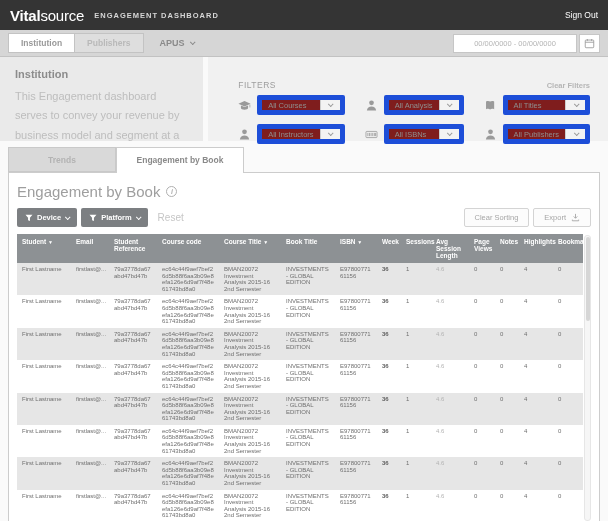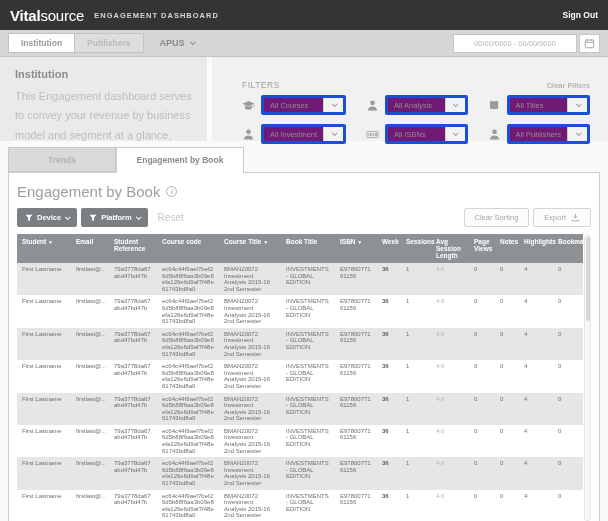--- a/index.html
+++ b/index.html
@@ -4,21 +4,21 @@
 <style>
   * { margin:0; padding:0; box-sizing:border-box; }
   html,body { width:608px; height:521px; overflow:hidden; background:#fafafa;
     font-family:"Liberation Sans", sans-serif; }
 
   
   .topbar { height:30px; background:#343434; display:flex; align-items:center; padding:0 10px; }
   .brand { color:#fff; font-size:15px; letter-spacing:-0.2px; }
   .brand .b { font-weight:bold; }
   .app-title { color:#d6d6d6; font-size:7.5px; letter-spacing:1px; margin-left:10px; font-weight:bold; }
-  .signout { margin-left:auto; color:#fff; font-size:8.5px; font-weight:bold; cursor:pointer; text-decoration:none; }
+  .signout { margin-left:auto; color:#fff; font-size:8.5px; font-weight:normal; cursor:pointer; text-decoration:none; }
 
   
   .navbar { height:27px; background:#d6d6d6; border-bottom:1px solid #c2c2c2; display:flex; align-items:center; padding:0 8px; }
   .scope-tabs { display:flex; }
   .scope-tab { font-size:8.5px; font-weight:bold; padding:4px 12px; border:1px solid #c3c3c3; background:#dedede; color:#b9b9b9; cursor:pointer; }
   .scope-tab + .scope-tab { border-left:none; }
   .scope-tab.active { background:#ffffff; color:#999999; }
   .org-select { margin-left:16px; display:flex; align-items:center; gap:5px; color:#8a8a8a; font-size:9px; font-weight:bold; cursor:pointer; }
   .chev { display:inline-block; width:4px; height:4px; border-right:1.4px solid currentColor; border-bottom:1.4px solid currentColor; transform:rotate(45deg) translateY(-1px); }
   .date-wrap { margin-left:auto; display:flex; align-items:center; }
@@ -33,21 +33,21 @@
   .inst-panel h2 { font-size:11px; color:#8c8c8c; font-weight:bold; }
   .inst-panel p { margin-top:7px; font-size:11px; line-height:1.75; color:#bdbdbd; }
   .filters-panel { flex:1; background:#f1f1f1; padding:23px 18px 7px 30px; }
   .filters-head { display:flex; align-items:center; margin-bottom:5px; }
   .filters-title { font-size:8.5px; color:#9d9d9d; letter-spacing:0.5px; }
   .clear-filters { margin-left:auto; font-size:7.5px; color:#b5b5b5; cursor:pointer;font-weight:bold; }
   .filters-grid { display:grid; grid-template-columns:repeat(3,1fr); gap:9px 20px; }
   .f-item { display:flex; align-items:center; gap:6px; }
   .f-icon { color:#9a9a9a; display:flex; }
   .f-icon svg { width:13px; height:13px; }
-  .f-select { flex:1; height:20px; background:#701a75; border:3px solid #1d4ed8; border-radius:2px; display:flex; align-items:center; cursor:pointer; overflow:hidden; }
+  .f-select { flex:1; height:20px; background:#7f1d1d; border:5px solid #1d4ed8; border-radius:2px; display:flex; align-items:center; cursor:pointer; overflow:hidden; }
   .f-value { flex:1; padding:0 6px; font-size:7.5px; color:#8e8e8e; white-space:nowrap; }
   .f-chevbtn { width:20px; align-self:stretch; border-left:1px solid #cdcdcd; background:#f3f3f3; display:flex; align-items:center; justify-content:center; color:#9a9a9a; }
 
   
   .tabstrip { display:flex; padding:0 8px; margin-top:6px; align-items:flex-end; }
   .ctab { height:25px; line-height:25px; text-align:center; font-size:8.5px; font-weight:bold; cursor:pointer; }
   .ctab.inactive { width:108px; background:#d9d9d9; border:1px solid #c9c9c9; color:#b3b3b3; }
   .ctab.active { width:128px; background:#fff; border:1px solid #cccccc; border-bottom:none; color:#8a8a8a; position:relative; z-index:2; height:26px; margin-bottom:-1px; }
 
   
@@ -170,21 +170,21 @@
        </div>
      </div>
         <div class="f-item">
        <span class="f-icon">
             <svg viewBox="0 0 16 16" fill="currentColor">
               <circle cx="8" cy="4.7" r="2.9"></circle>
               <path d="M2.3 14.2c.3-3.1 2.7-5 5.7-5s5.4 1.9 5.7 5z"></path>
             </svg>
           </span>
        <div class="f-select">
-         <span class="f-value">All Investment</span>
+         <span class="f-value">All Instructors</span>
          <span class="f-chevbtn">
               <span class="chev"></span>
             </span>
        </div>
      </div>
         <div class="f-item">
        <span class="f-icon">
             <svg viewBox="0 0 16 16" fill="none" stroke="currentColor" stroke-width="1">
               <rect x="1.2" y="4.2" width="13.6" height="7.6" rx="1"></rect>
               <path d="M3.5 6v4M5.5 6v4M7.5 6v4M9.5 6v4M11.5 6v4M13 6v4"></path>

